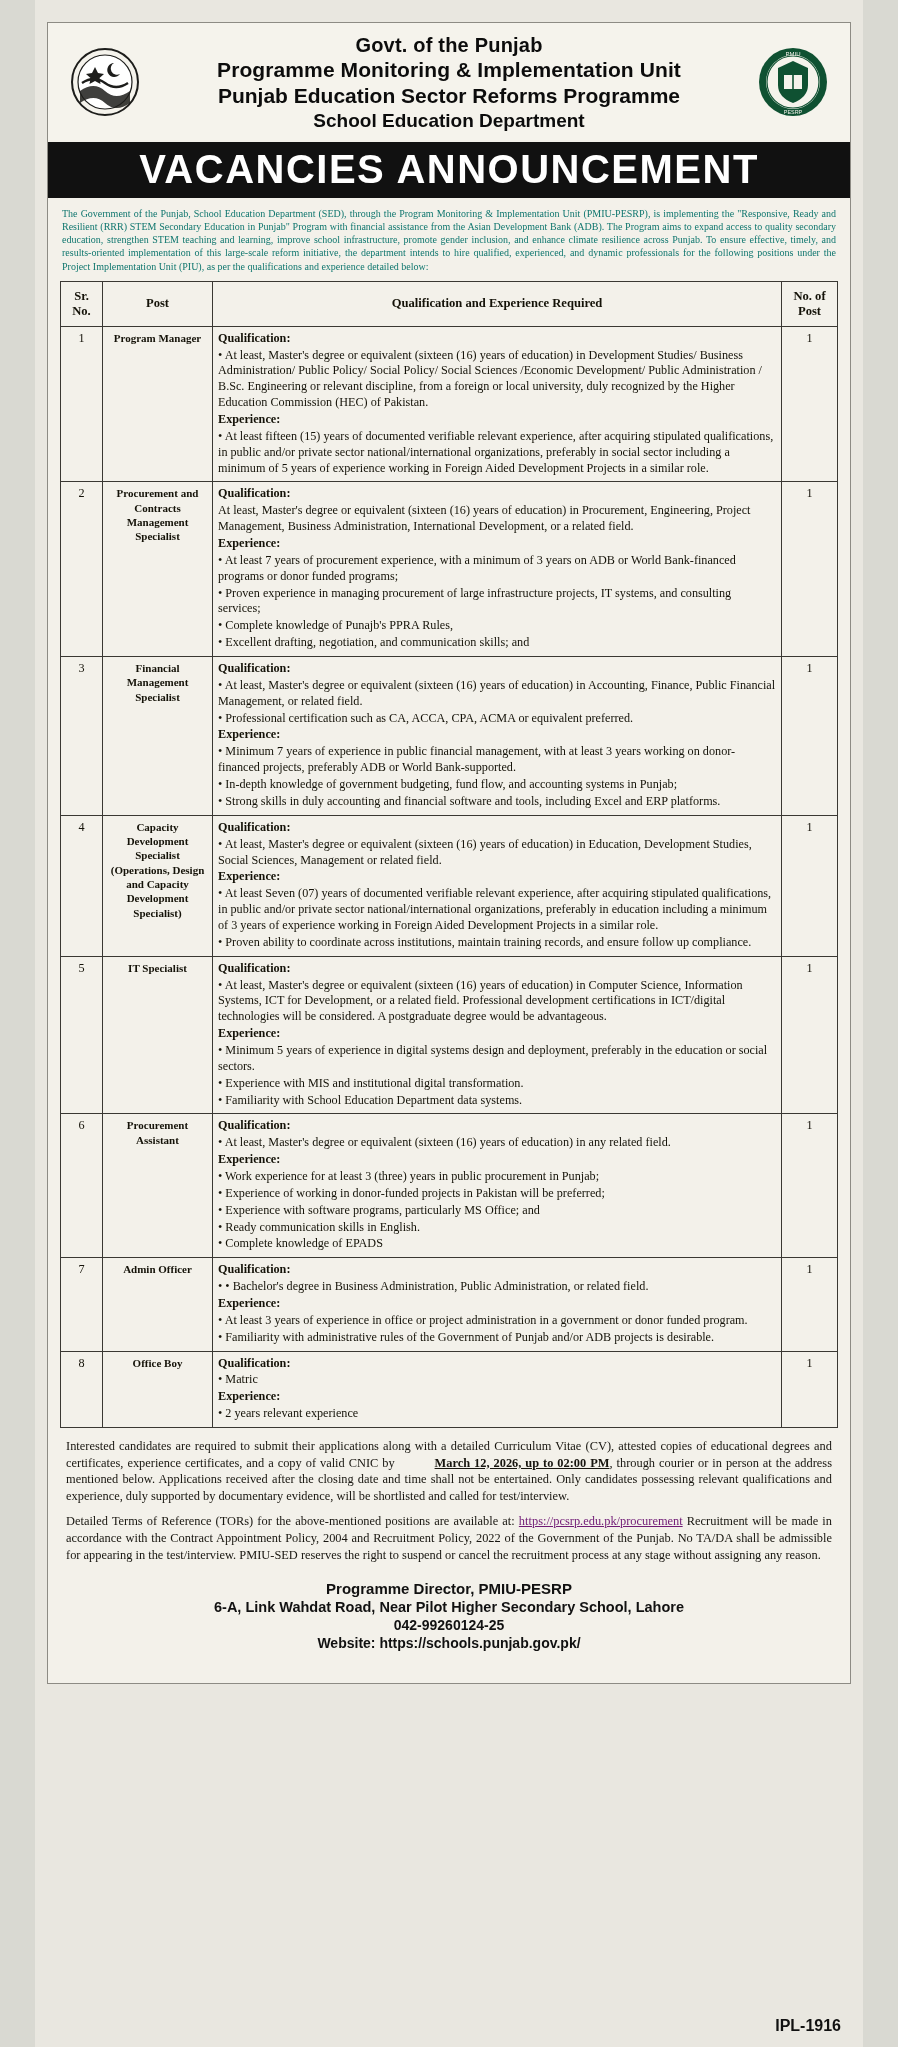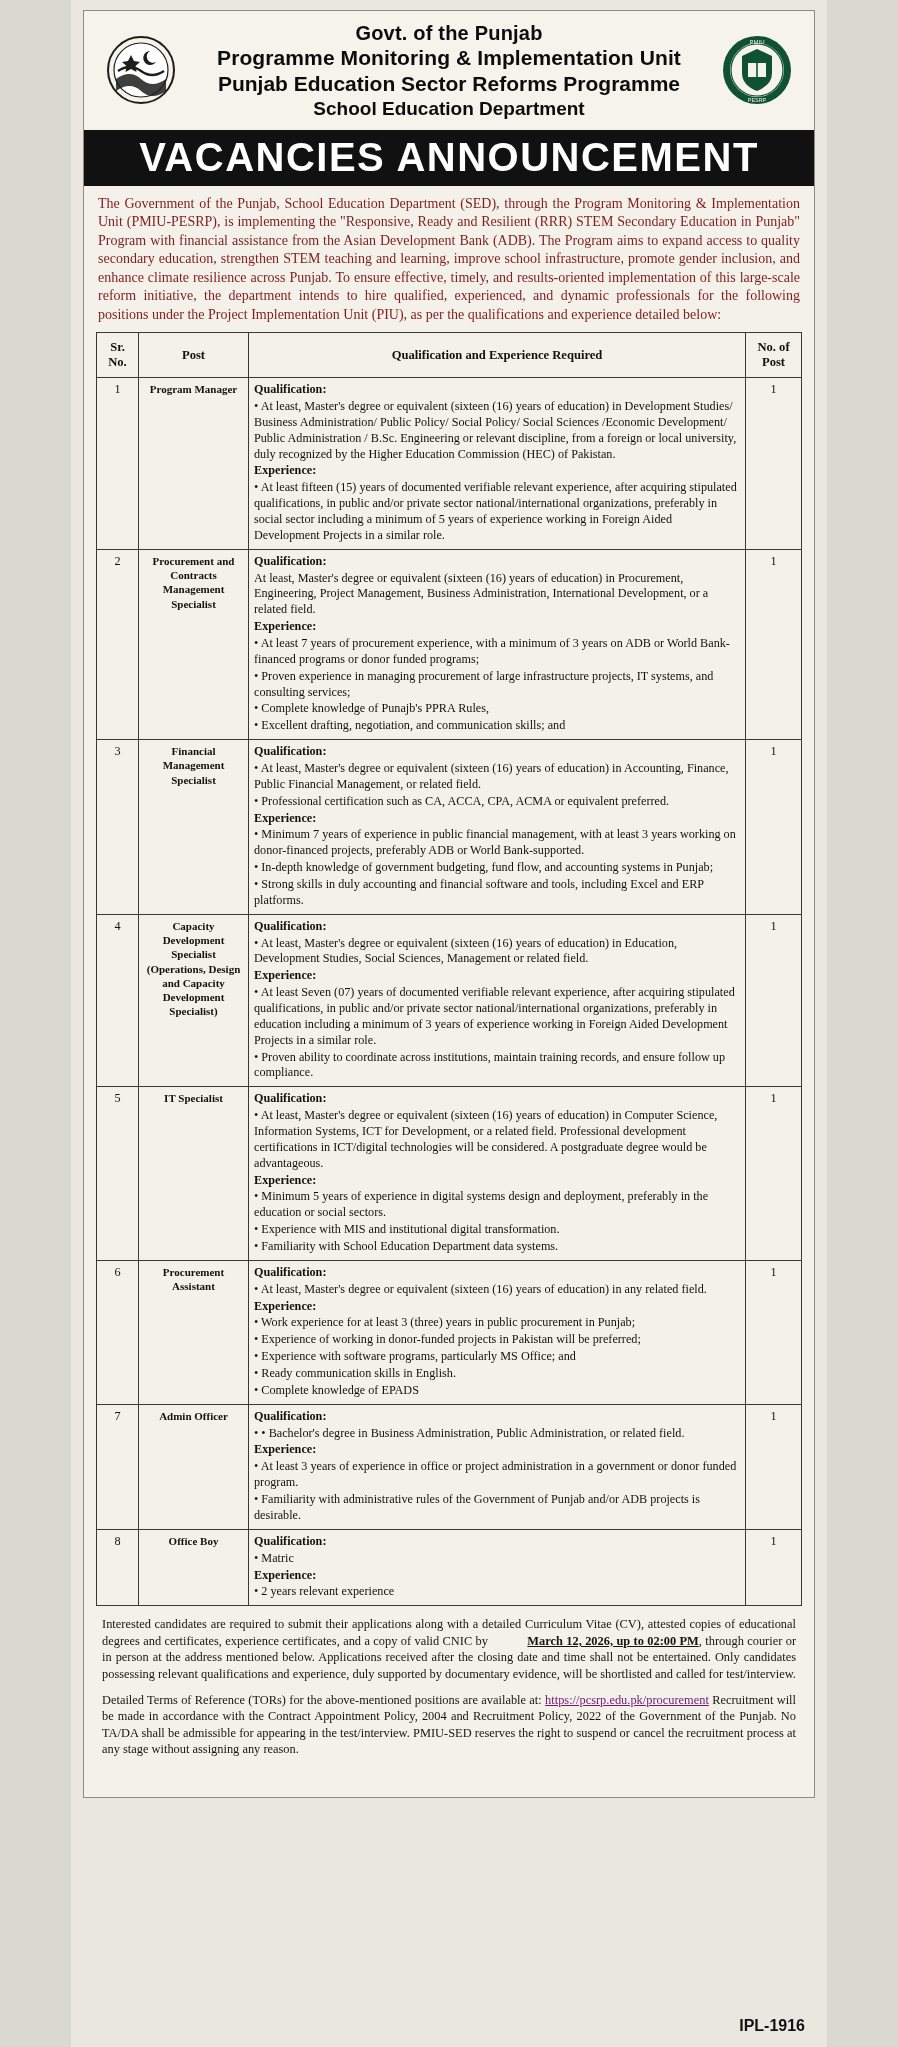--- a/index.html
+++ b/index.html
@@ -4,27 +4,27 @@
 <style>
   html, body {
     margin: 0;
     padding: 0;
     background: #d9d9d2;
   }
   body {
     font-family: "Liberation Serif", serif;
   }
   .page {
-    width: 756px;
+    width: 828px;
     min-height: 2047px;
     margin: 0 auto;
     background: #e9e7e0;
     position: relative;
     box-sizing: border-box;
-    padding: 10px 12px 6px 12px;
+    padding: 22px 12px 6px 12px;
   }
   .sheet {
     background: #f3f1ea;
     border: 1px solid #8d8b84;
     box-sizing: border-box;
     padding: 0;
   }
   
   .header {
     display: flex;
@@ -82,24 +82,24 @@
   .banner-text {
     font-family: "Liberation Sans", sans-serif;
     font-weight: bold;
     font-size: 40px;
     letter-spacing: 1.5px;
     line-height: 1;
   }
   
   .intro {
     padding: 9px 14px 8px 14px;
-    font-size: 14px;
+    font-size: 10px;
     line-height: 1.32;
     text-align: justify;
-    color: #7f1d1d;
+    color: #0f766e;
   }
   
   .tbl-wrap { padding: 0 12px 0 12px; }
   table.jobs {
     width: 100%;
     border-collapse: collapse;
     table-layout: fixed;
     font-size: 12.2px;
     color: #141208;
   }
@@ -366,17 +366,23 @@
     <div class="notes">
       <p>
         <span>Interested candidates are required to submit their applications along with a detailed Curriculum Vitae (CV), attested copies of educational degrees and certificates, experience certificates, and a copy of valid CNIC by </span><span class="b ul">March 12, 2026, up to 02:00 PM</span><span>, through courier or in person at the address mentioned below. Applications received after the closing date and time shall not be entertained. Only candidates possessing relevant qualifications and experience, duly supported by documentary evidence, will be shortlisted and called for test/interview.</span>
       </p>
       <p>
         <span>Detailed Terms of Reference (TORs) for the above-mentioned positions are available at: </span><a class="linky" href="#">https://pcsrp.edu.pk/procurement</a>
         <span>Recruitment will be made in accordance with the Contract Appointment Policy, 2004 and Recruitment Policy, 2022 of the Government of the Punjab. No TA/DA shall be admissible for appearing in the test/interview. PMIU-SED reserves the right to suspend or cancel the recruitment process at any stage without assigning any reason.</span>
       </p>
     </div>
 
+    <div class="contact">
+      <div class="c-dir">Programme Director, PMIU-PESRP</div>
+      <div class="c-addr">6-A, Link Wahdat Road, Near Pilot Higher Secondary School, Lahore</div>
+      <div class="c-phone">042-99260124-25</div>
+      <div class="c-web">Website: https://schools.punjab.gov.pk/</div>
+    </div>
 
     <div class="spacer-bottom"></div>
   </div>
   <div class="ipl">IPL-1916</div>
 </div>
 
 </body></html>

